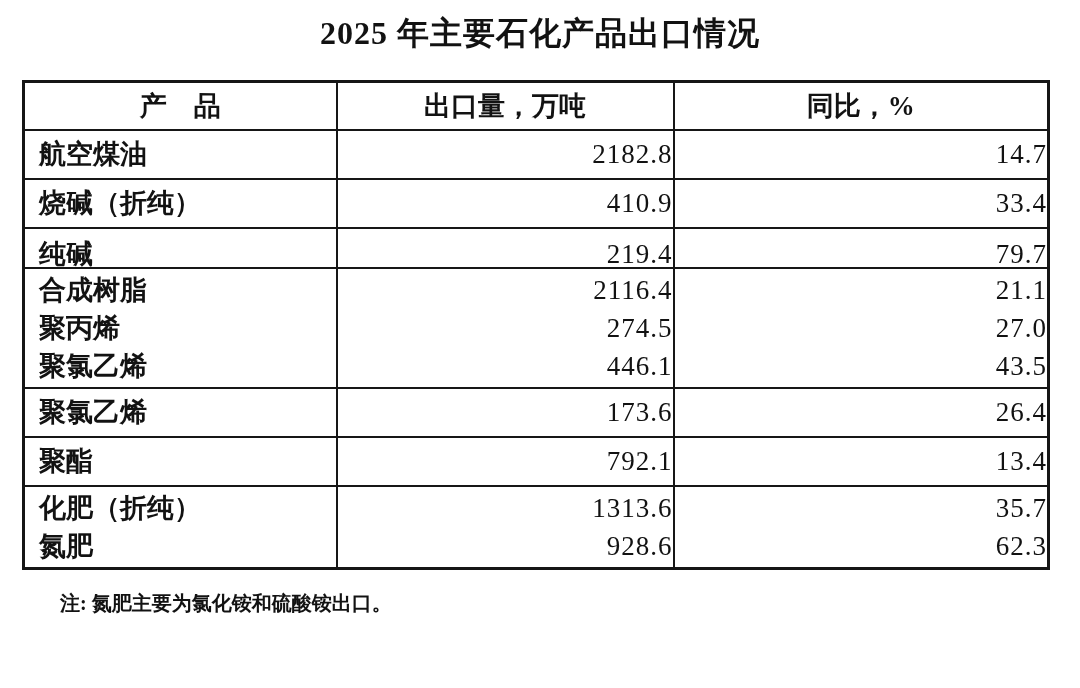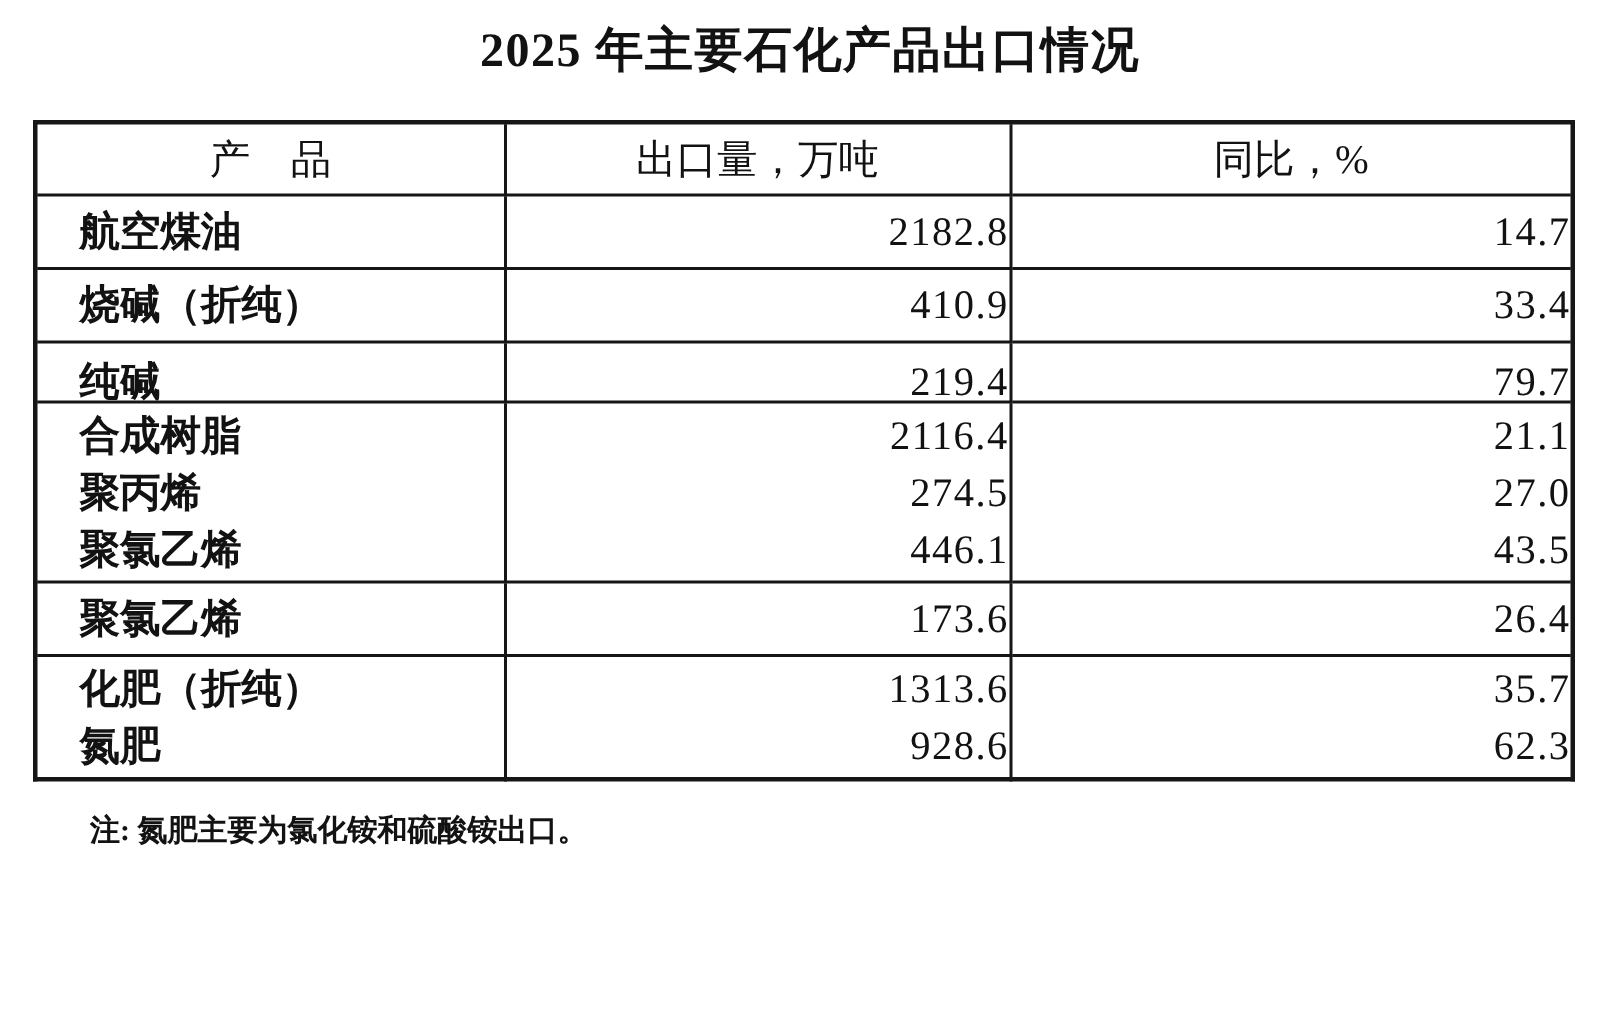--- a/index.html
+++ b/index.html
@@ -33,34 +33,34 @@
   col.c2 { width: 337px; }
   col.c3 { width: 375px; }
   th, td {
     border: 2px solid #161616;
     padding: 0;
     vertical-align: middle;
   }
   th {
     height: 46px;
     font-size: 27px;
-    font-weight: normal;
+    font-weight: bold;
     text-align: center;
   }
   td.prod { text-align: left; }
   td.num  { text-align: right; }
   .line {
     height: 47px;
     line-height: 47px;
     font-size: 27px;
     white-space: nowrap;
   }
   td.prod .line {
     font-weight: bold;
-    padding-left: 28px;
+    padding-left: 14px;
   }
   td.num .line {
     letter-spacing: 1px;
   }
   tr.tall .line {
     height: 38px;
     line-height: 50px;
   }
   tr.group td { padding: 2px 0; }
   tr.group .line {
@@ -154,20 +154,31 @@
       </td>
       <td class="num">
         <div class="line">173.6</div>
       </td>
       <td class="num">
         <div class="line">26.4</div>
       </td>
     </tr>
 
 
+    <tr>
+      <td class="prod">
+        <div class="line">聚酯</div>
+      </td>
+      <td class="num">
+        <div class="line">792.1</div>
+      </td>
+      <td class="num">
+        <div class="line">13.4</div>
+      </td>
+    </tr>
 
     <tr class="group">
       <td class="prod">
         <div class="line">化肥（折纯）</div>
         <div class="line indent">氮肥</div>
       </td>
       <td class="num">
         <div class="line">1313.6</div>
         <div class="line">928.6</div>
       </td>

